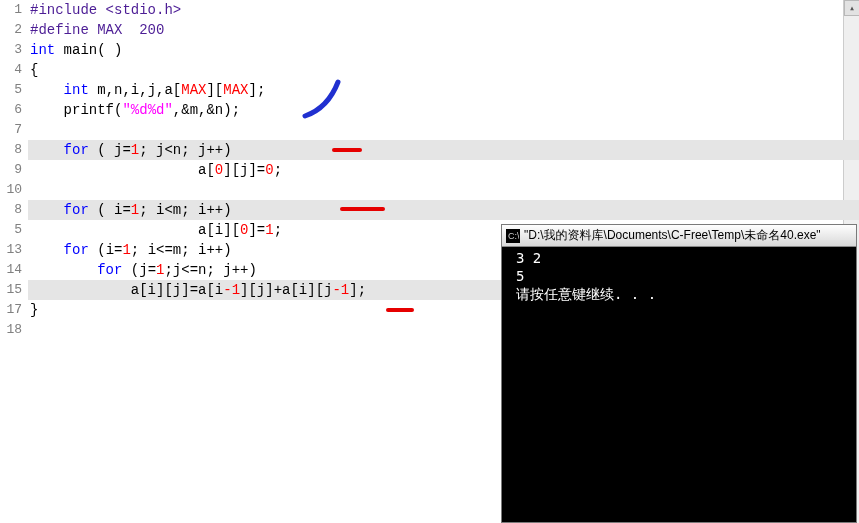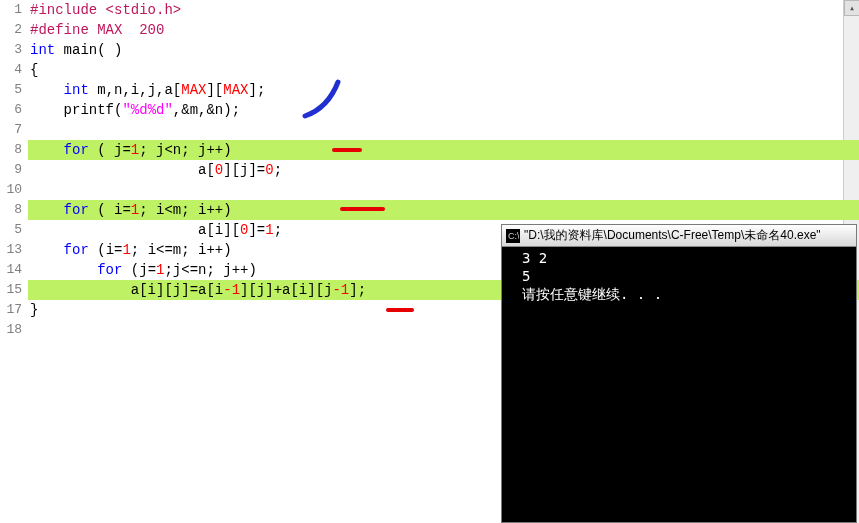--- a/index.html
+++ b/index.html
@@ -1,38 +1,38 @@
 <!DOCTYPE html>
 <html><head>
 <meta charset="utf-8">
 <style>
   * { margin:0; padding:0; box-sizing:border-box; }
   body { font-family: Consolas, "Courier New", monospace; font-size:14px; background:#fff; position:relative; width:859px; height:523px; overflow:hidden; }
   .editor { position:absolute; top:0; left:0; width:859px; height:523px; }
   .line { display:flex; align-items:flex-start; height:20px; line-height:20px; white-space:pre; }
   .gutter { width:28px; text-align:right; color:#808080; padding-right:6px; font-size:13px; user-select:none; }
   .code { flex:1; padding-left:2px; position:relative; }
-  .hl { background:#bef264; }
-  .c-pre   { color:#be185d;margin-top:32px; }
+  .hl { background:#e5e5e5; }
+  .c-pre   { color:#4c1d95;margin-top:32px; }
   .c-kw    { color:#0000ff; }
   .c-num   { color:#ff0000; }
   .c-id    { color:#000; }
   .c-str   { color:#ff00ff; }
   .c-punc  { color:#000; }
   .c-macro { color:#ff0000;text-align:right; }
   .annot { position:absolute; pointer-events:none; }
   .redmark { height:4px; background:#e60000; border-radius:2px; }
 
   
   .console { position:absolute; left:501px; top:224px; width:356px; height:299px; background:#000; border:1px solid #7a7a7a; font-family: "SimSun","NSimSun","Microsoft YaHei",sans-serif; }
   .c-titlebar { height:22px; background:linear-gradient(#fefefe,#d8d8d8); display:flex; align-items:center; padding:0 4px; font-size:12px; color:#000; border-bottom:1px solid #888;}
   .c-icon { width:14px; height:14px; background:#000; margin-right:4px; display:flex; align-items:center; justify-content:center;}
   .c-icon svg { width:12px; height:12px; }
   .c-title { flex:1; white-space:nowrap; overflow:hidden; }
-  .c-body { color:#fff; font-family: "SimSun","NSimSun",monospace; font-size:14px; line-height:18px; padding:2px 20px; white-space:pre; }
+  .c-body { color:#fff; font-family: "SimSun","NSimSun",monospace; font-size:14px; line-height:18px; padding:2px 14px; white-space:pre; }
   .scrollbar-r { position:absolute; right:0; top:0; width:16px; height:100%; background:#efefef; border-left:1px solid #ccc;}
   .scroll-btn { width:16px; height:16px; background:#e2e2e2; display:flex; align-items:center; justify-content:center; color:#555; font-size:10px; border:1px solid #b8b8b8;}
   .scroll-track { position:absolute; top:16px; bottom:0; left:0; right:0;}
 </style>
 </head>
 <body>
 
 <div class="editor">
   <div class="scrollbar-r">
     <div class="scroll-btn">▴</div>

